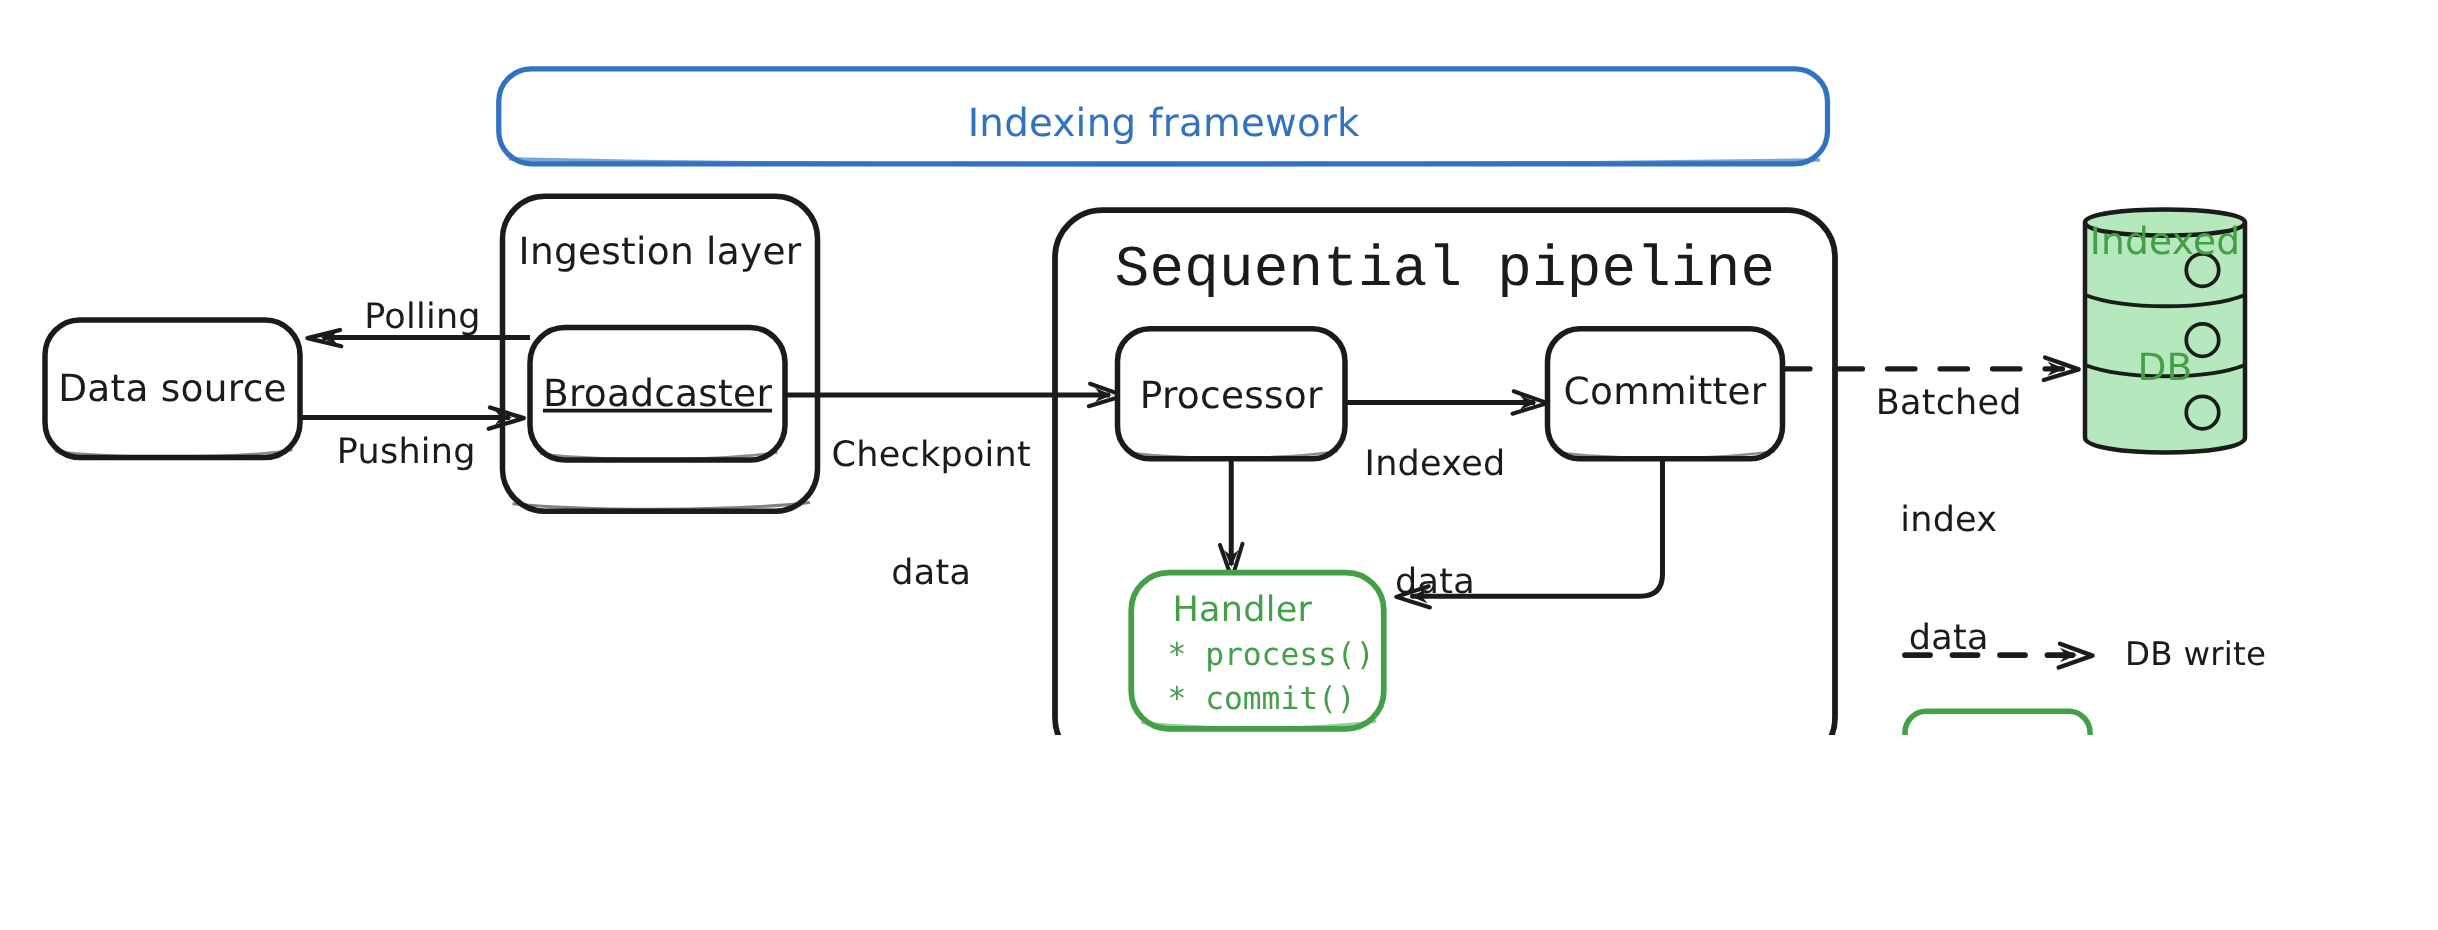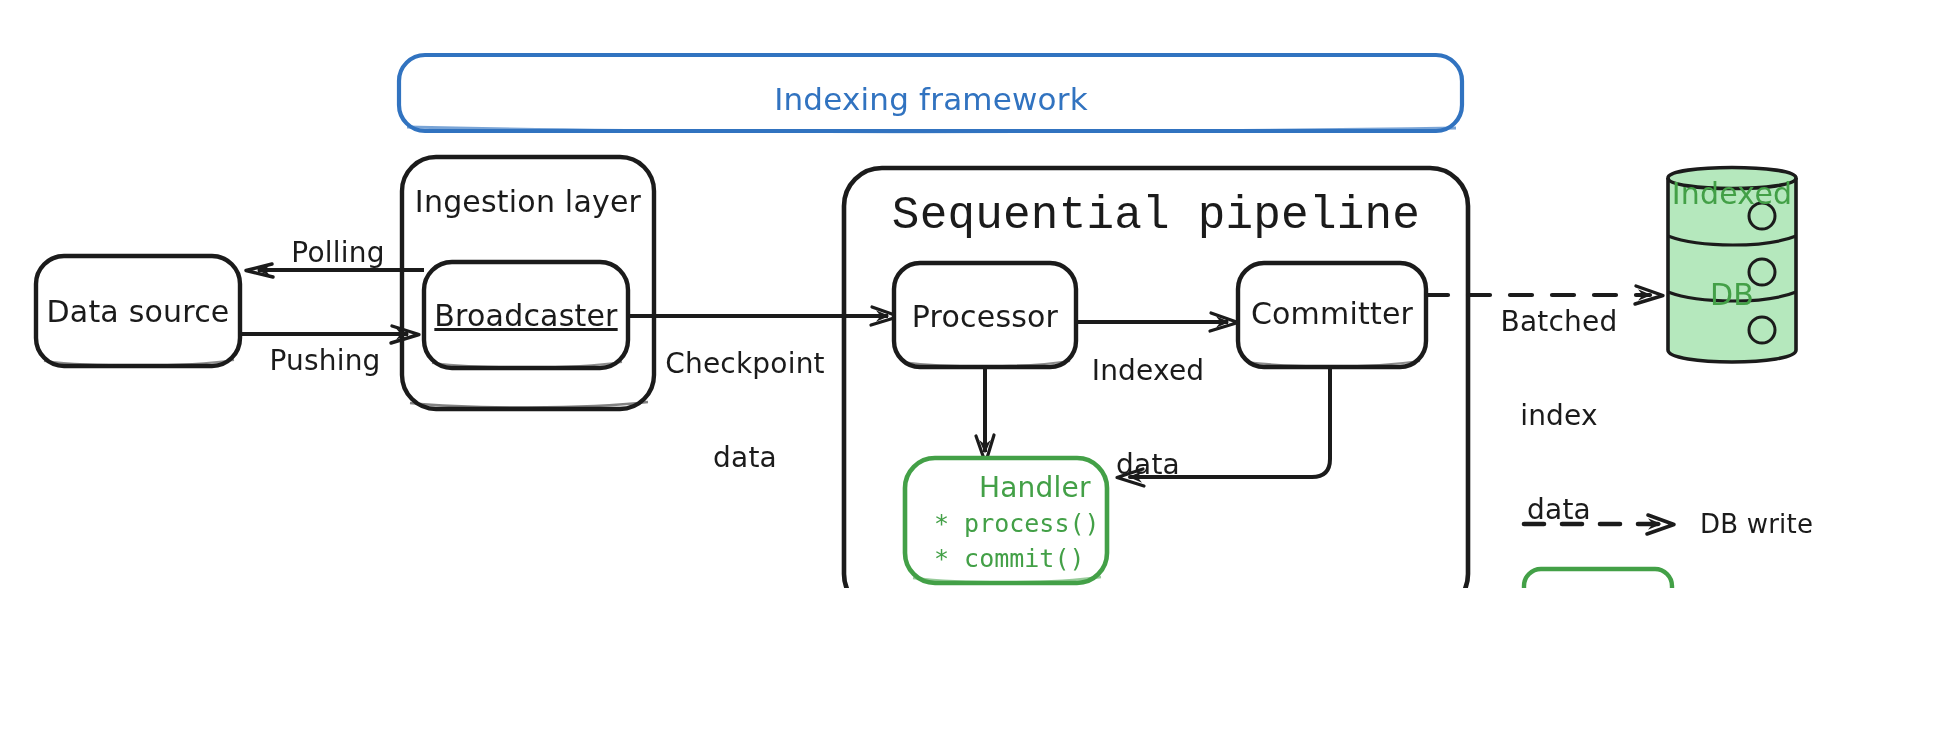--- a/index.html
+++ b/index.html
@@ -38,21 +38,21 @@
     text-align: center;
     transform: translateX(-50%);
   }
   .node-text   { font-size: 30px; }
   .group-title { font-size: 30px; }
   .pipe-title  { font-size: 46px; font-family: Liberation Mono, monospace; }
   .edge-text   { font-size: 28px; text-align: center; }
   .frame-text  { font-size: 31px; color: #3173c0; }
   .green-text  { color: #43a047; }
   .db-text     { font-size: 30px; text-align: center; }
-  .handler-title { font-size: 28px; color: #43a047; margin-left: 41px; }
+  .handler-title { font-size: 28px; color: #43a047; }
   .mono {
     font-family: "DejaVu Sans Mono", monospace;
     font-size: 25px;
     color: #43a047;
     letter-spacing: 0px;
     text-align: right;
   }
   .legend-text { font-size: 26px; }
 </style>
 </head>

